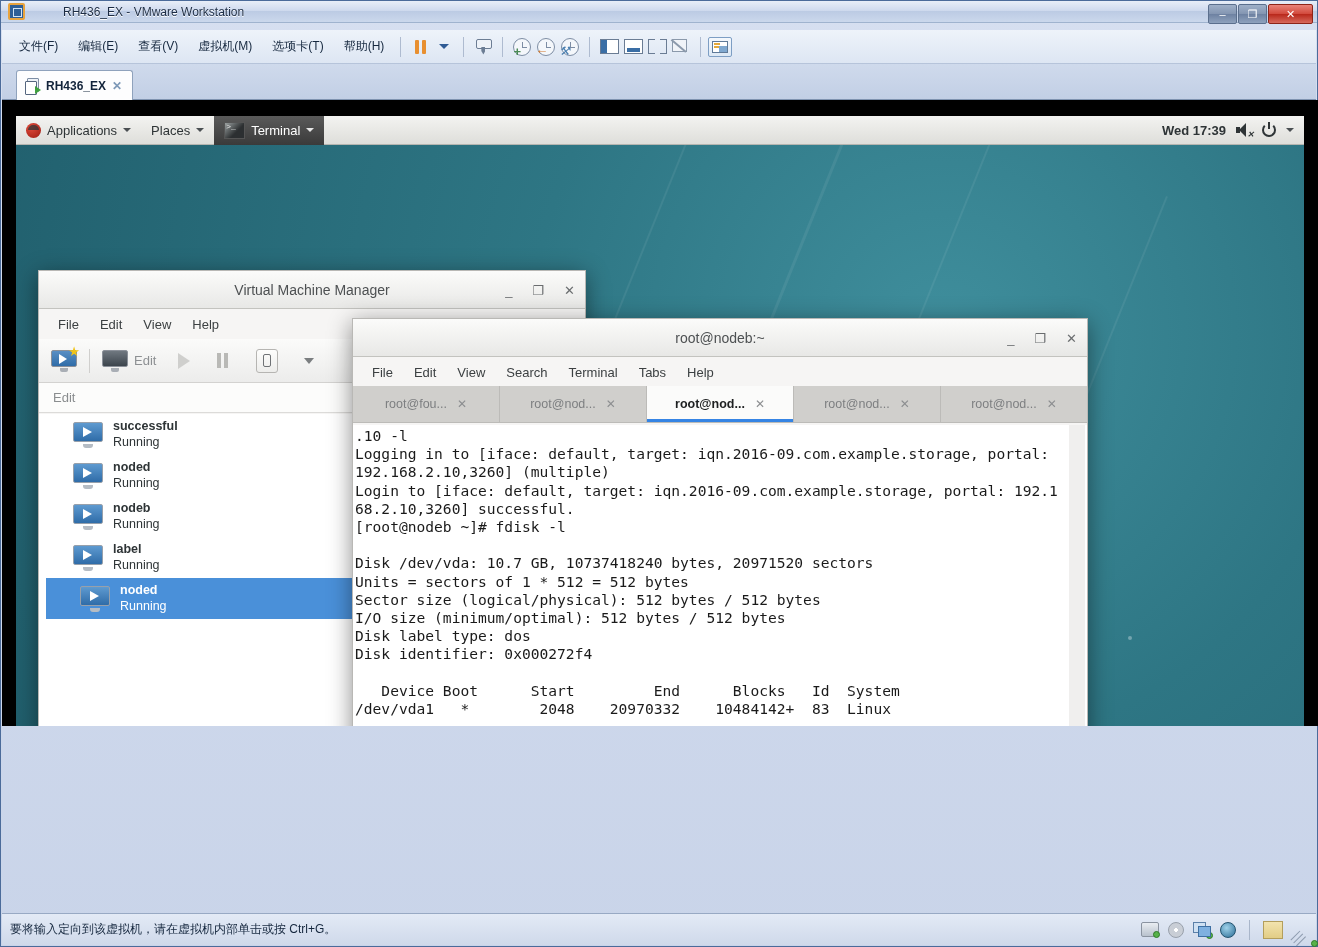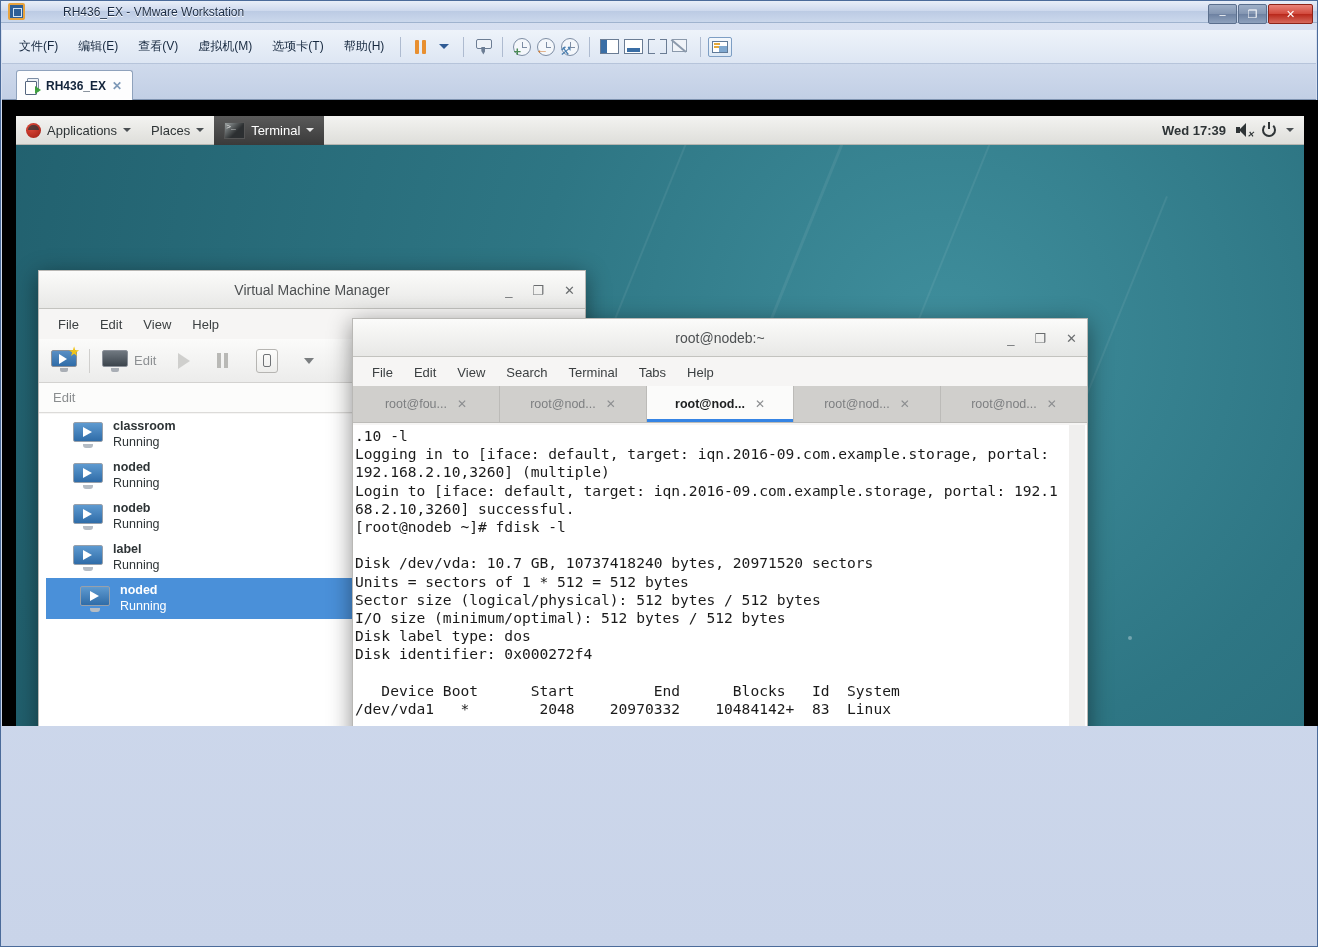--- a/index.html
+++ b/index.html
@@ -438,21 +438,21 @@
           <span>Edit</span>
         </div>
         <div id="vmm-list">
           <div class="vm-row">
             <span class="vm-mon">
                 <span class="sc"></span>
                 <span class="pl"></span>
                 <span class="st"></span>
               </span>
             <span class="vm-text">
-              <span class="vm-name">classroom</span>
+              <span class="vm-name">successful</span>
               <span class="vm-state">Running</span>
             </span>
           </div>
           <div class="vm-row">
             <span class="vm-mon">
                 <span class="sc"></span>
                 <span class="pl"></span>
                 <span class="st"></span>
               </span>
             <span class="vm-text">
@@ -585,14 +585,32 @@
         </div>
         <div id="taskbar-right">
           <span id="wspace-indicator">1 / 4</span>
           <span id="notify-badge">1</span>
         </div>
       </div>
 
     </div>
   </div>
 
+  <div id="vmware-statusbar">
+    <span id="vmware-status-text">要将输入定向到该虚拟机，请在虚拟机内部单击或按 Ctrl+G。</span>
+    <span id="vmware-status-icons">
+      <span class="sb-ic sb-hdd">
+          <i class="sb-dot"></i>
+        </span>
+      <span class="sb-cd"></span>
+      <span class="sb-ic sb-net">
+          <i class="sb-dot"></i>
+        </span>
+      <span class="sb-snd">
+          <i class="sb-dot"></i>
+        </span>
+      <span class="sb-sep"></span>
+      <span class="sb-note"></span>
+      <span class="sb-grip"></span>
+    </span>
+  </div>
 
 </div>
 
 </body></html>

